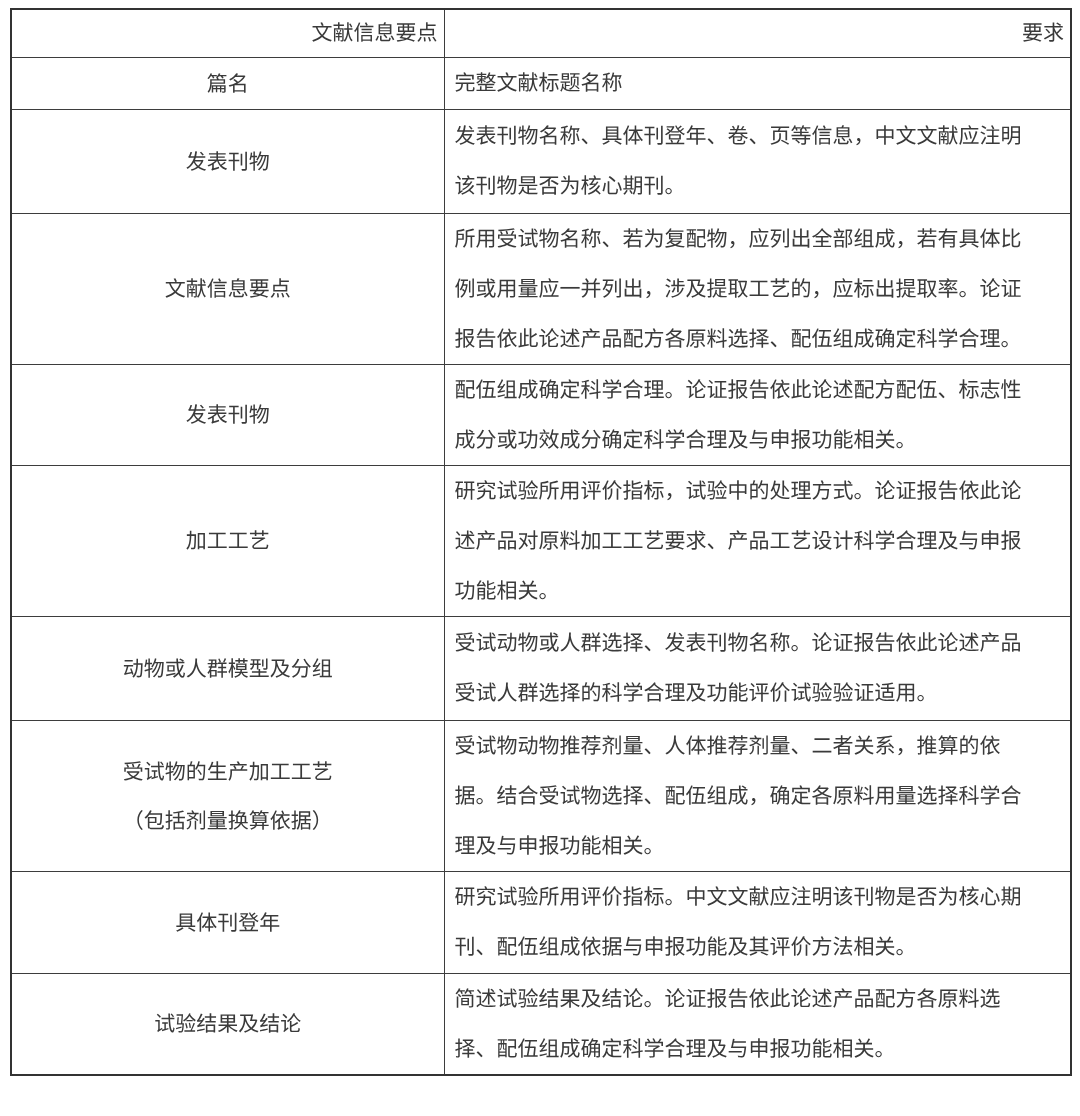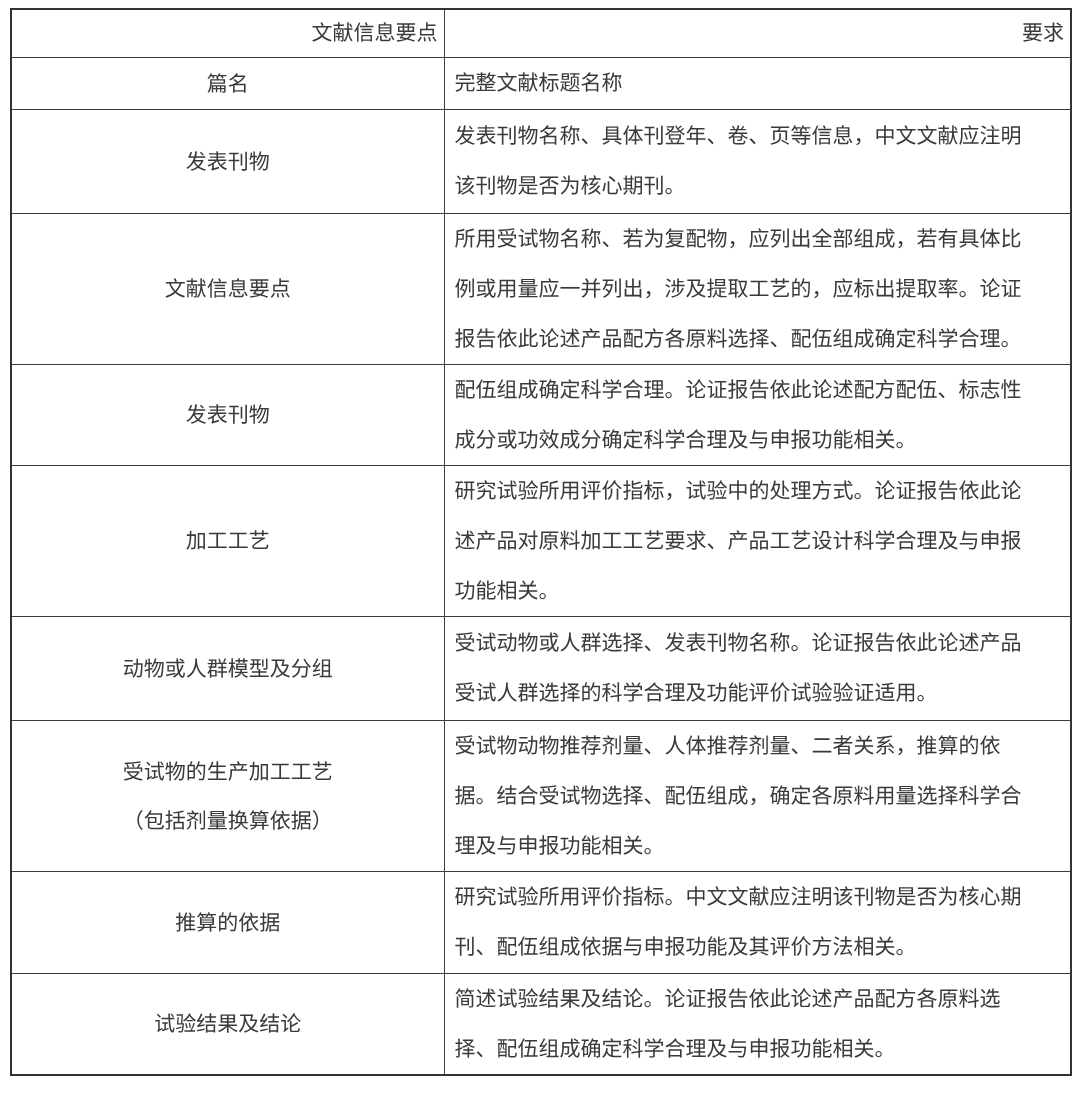--- a/index.html
+++ b/index.html
@@ -95,21 +95,21 @@
       <tr style="height:104px;">
         <td class="label-cell">动物或人群模型及分组</td>
         <td class="req-cell">受试动物或人群选择、发表刊物名称。论证报告依此论述产品受试人群选择的科学合理及功能评价试验验证适用。</td>
       </tr>
       <tr style="height:146px;">
         <td class="label-cell">受试物的生产加工工艺
 （包括剂量换算依据）</td>
         <td class="req-cell">受试物动物推荐剂量、人体推荐剂量、二者关系，推算的依据。结合受试物选择、配伍组成，确定各原料用量选择科学合理及与申报功能相关。</td>
       </tr>
       <tr style="height:102px;">
-        <td class="label-cell">推算的依据</td>
+        <td class="label-cell">具体刊登年</td>
         <td class="req-cell">研究试验所用评价指标。中文文献应注明该刊物是否为核心期刊、配伍组成依据与申报功能及其评价方法相关。</td>
       </tr>
       <tr style="height:98px;">
         <td class="label-cell">试验结果及结论</td>
         <td class="req-cell">简述试验结果及结论。论证报告依此论述产品配方各原料选择、配伍组成确定科学合理及与申报功能相关。</td>
       </tr>
     </tbody>
   </table>
 </div>
 

